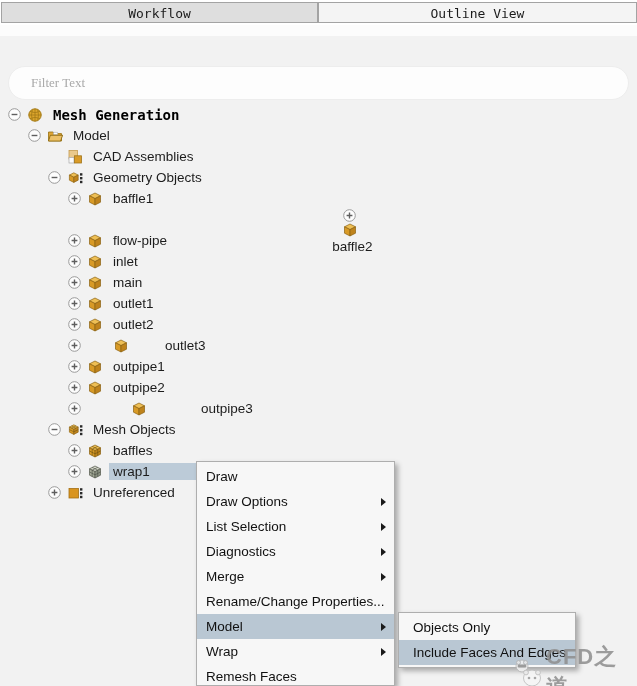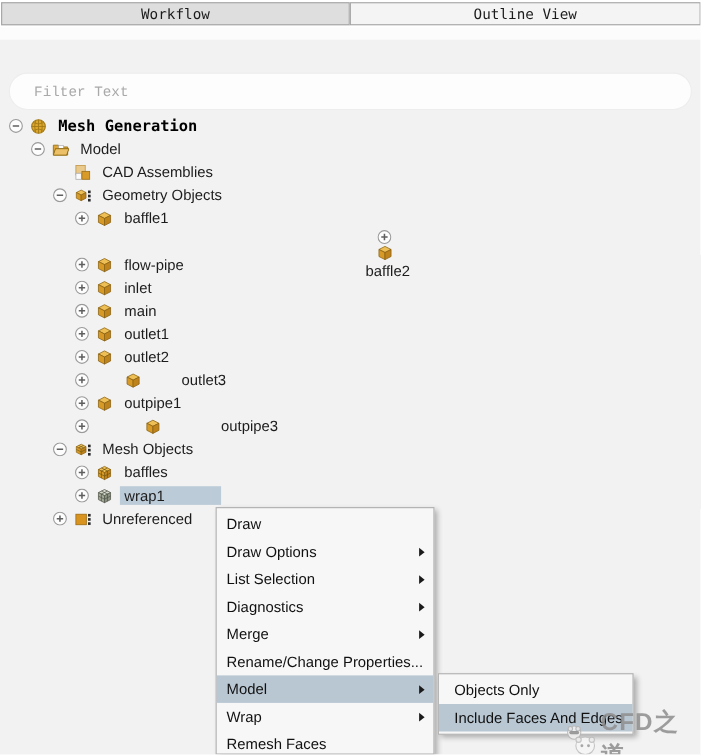--- a/index.html
+++ b/index.html
@@ -13,21 +13,21 @@
        font-family:"DejaVu Sans Mono",monospace;font-size:13px;color:#1b1b1b;
        border:1px solid #a3a3a3;box-sizing:border-box;}
   .tab-workflow{left:1px;width:317px;background:#dedede;}
   .tab-outline{left:318px;width:319px;background:#f4f4f4;border-left:1px solid #a3a3a3;}
   .tabgap{position:absolute;left:0;top:25px;width:637px;height:11px;background:#fcfcfc;}
 
   
   .panel{position:absolute;left:0;top:36px;width:637px;height:650px;background:#f2f2f2;}
   .filter{display:block;box-sizing:border-box;margin:30px 8px 0 8px;width:621px;height:34px;
           border:1px solid #ededed;border-radius:17px;background:#fdfdfd;outline:none;
-          font-family:Liberation Mono, monospace;font-size:13px;color:#555;
+          font-family:Liberation Serif, serif;font-size:13px;color:#555;
           padding:0 0 0 22px;}
   .filter::placeholder{color:#a9a9a9;}
 
   
   .tree{margin-top:4px;}
   .tree-row{height:21px;display:flex;align-items:center;white-space:nowrap;}
   .expander{width:13px;height:13px;flex:0 0 13px;margin-right:6px;display:inline-flex;}
   .expander.empty{visibility:hidden;}
   .tree-icon{width:16px;height:16px;flex:0 0 16px;margin-right:6px;display:inline-flex;}
   .tree-label{font-size:13.5px;color:#1c1c1c;padding:1px 4px;}
@@ -279,20 +279,37 @@
           </span>
           <span class="tree-icon">
             <svg width="16" height="16" viewBox="0 0 16 16">
   <polygon points="8,2 13.5,4.8 8,7.6 2.5,4.8" fill="#eebf55" stroke="#8a6212" stroke-width="0.7"></polygon>
   <polygon points="2.5,4.8 8,7.6 8,14 2.5,11.2" fill="#d89a26" stroke="#8a6212" stroke-width="0.7"></polygon>
   <polygon points="13.5,4.8 8,7.6 8,14 13.5,11.2" fill="#bf831c" stroke="#8a6212" stroke-width="0.7"></polygon>
 
 </svg>
           </span>
           <span class="tree-label">outpipe1</span>
+        </div>
+        <div class="tree-row" style="padding-left: 68px;">
+          <span class="expander">
+            <svg width="13" height="13" viewBox="0 0 13 13">
+     <circle cx="6.5" cy="6.5" r="5.8" fill="#fdfdfd" stroke="#9a9a9a"></circle>
+     <path d="M3.6,6.5 H9.4 M6.5,3.6 V9.4" stroke="#5f5f5f" stroke-width="1.4"></path>
+            </svg>
+          </span>
+          <span class="tree-icon">
+            <svg width="16" height="16" viewBox="0 0 16 16">
+  <polygon points="8,2 13.5,4.8 8,7.6 2.5,4.8" fill="#eebf55" stroke="#8a6212" stroke-width="0.7"></polygon>
+  <polygon points="2.5,4.8 8,7.6 8,14 2.5,11.2" fill="#d89a26" stroke="#8a6212" stroke-width="0.7"></polygon>
+  <polygon points="13.5,4.8 8,7.6 8,14 13.5,11.2" fill="#bf831c" stroke="#8a6212" stroke-width="0.7"></polygon>
+
+</svg>
+          </span>
+          <span class="tree-label">outpipe2</span>
         </div>
         <div class="tree-row" style="padding-left: 68px; gap: 44px;">
           <span class="expander">
             <svg width="13" height="13" viewBox="0 0 13 13">
      <circle cx="6.5" cy="6.5" r="5.8" fill="#fdfdfd" stroke="#9a9a9a"></circle>
      <path d="M3.6,6.5 H9.4 M6.5,3.6 V9.4" stroke="#5f5f5f" stroke-width="1.4"></path>
             </svg>
           </span>
           <span class="tree-icon">
             <svg width="16" height="16" viewBox="0 0 16 16">

